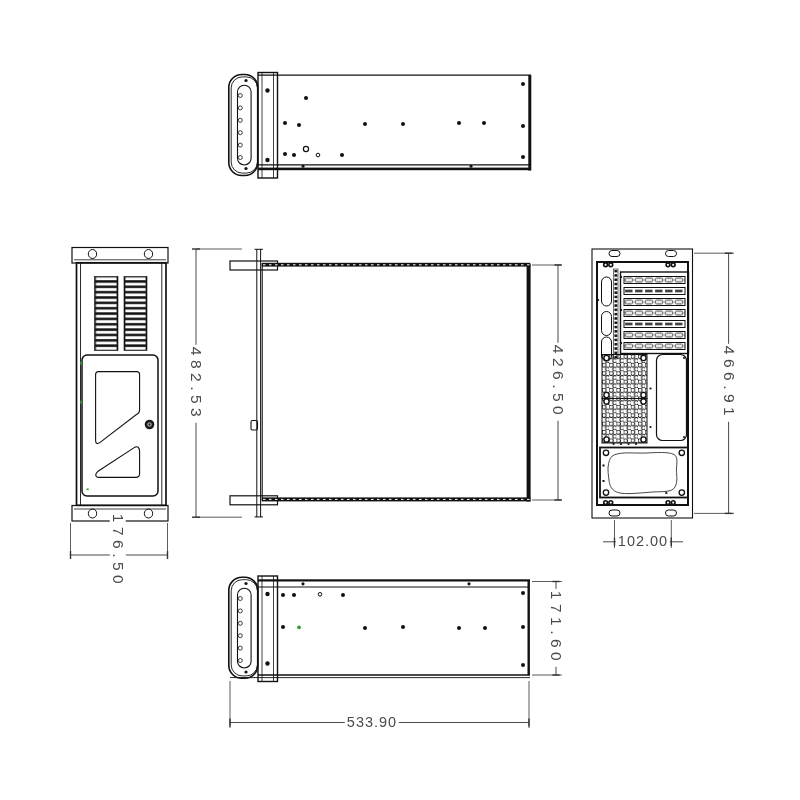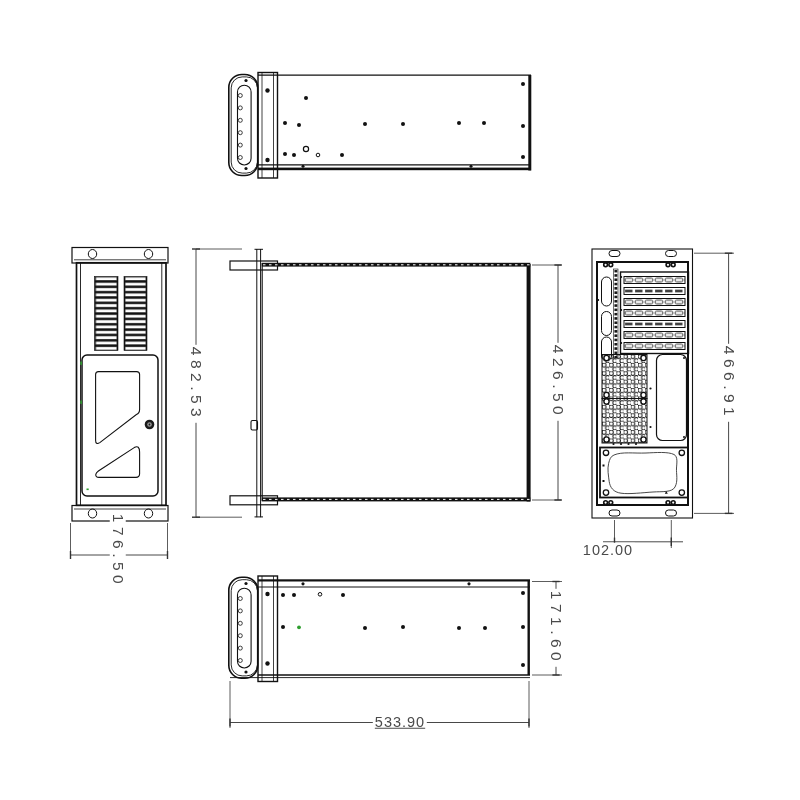--- a/index.html
+++ b/index.html
@@ -325,18 +325,18 @@
       <line x1="230" y1="722.5" x2="529" y2="722.5" stroke-width="0.9"></line>
       <line x1="230" y1="718.6" x2="230" y2="726.4" stroke-width="1.4"></line>
       <line x1="529" y1="718.6" x2="529" y2="726.4" stroke-width="1.4"></line>
     </g>
   </g>
 </svg>
 
   <div class="dim-label rot" style="left:196px;top:384px;">482.53</div>
   <div class="dim-label rot" style="left:558px;top:382px;">426.50</div>
   <div class="dim-label rot" style="left:729px;top:383px;">466.91</div>
-  <div class="dim-label" style="left:608px;top:541px;margin-top:9px;">102.00</div>
+  <div class="dim-label" style="left:643px;top:541px;">102.00</div>
   <div class="dim-label rot" style="left:118px;top:551px;">176.50</div>
   <div class="dim-label rot" style="left:556px;top:628px;">171.60</div>
-  <div class="dim-label" style="left:400px;top:722px;text-decoration:underline;">533.90</div>
+  <div class="dim-label" style="left:372px;top:722px;">533.90</div>
 
 </div>
 
 </body></html>

